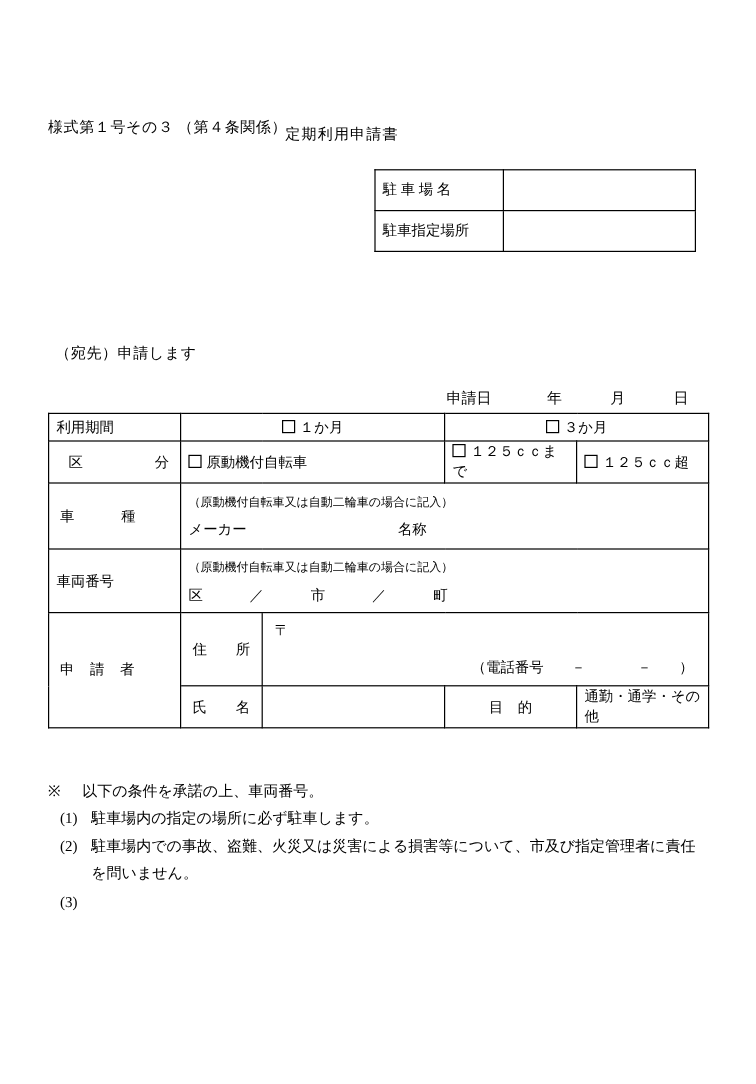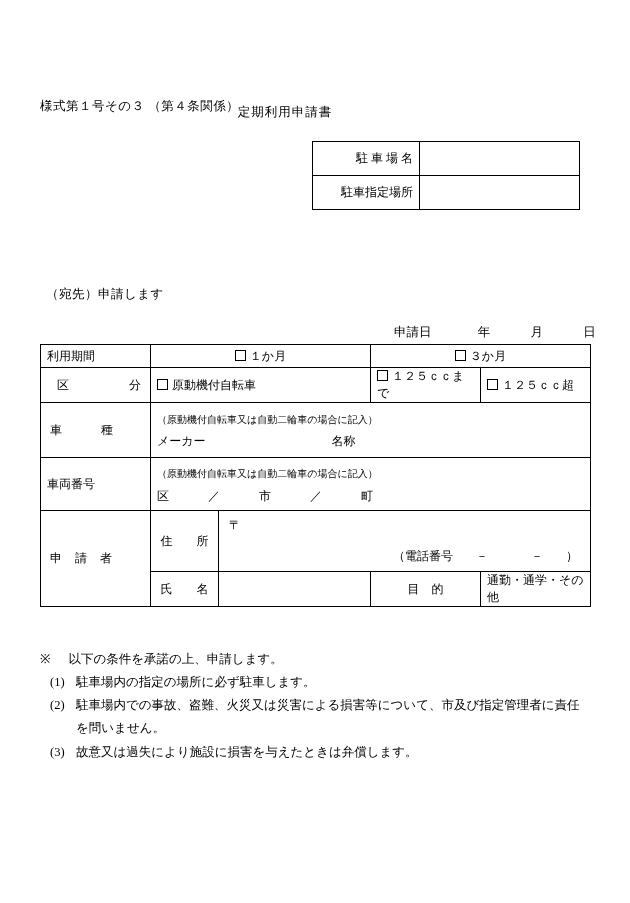--- a/index.html
+++ b/index.html
@@ -50,21 +50,21 @@
   }
   .top-table td {
     border: 1px solid #000;
     height: 33px;
     font-size: 12px;
     padding: 0 6px;
     vertical-align: middle;
   }
   .top-table td.label {
     width: 94px;
-    text-align: right;
+    text-align: left;
     white-space: nowrap;
   }
   .addressee {
     position: absolute;
     left: 46px;
     top: 286px;
     font-size: 12.5px;
     letter-spacing: 0.5px;
   }
   .appdate {
@@ -72,21 +72,20 @@
     left: 0;
     top: 324px;
     width: 630px;
     font-size: 12.5px;
   }
   .appdate .inner {
     position: absolute;
     left: 372px;
     top: 0;
     white-space: nowrap;
-    margin-left: 22px;
   }
   .appdate .gap-s { display: inline-block; width: 34px; }
   .appdate .gap-m { display: inline-block; width: 40px; }
 
   
   .main-table {
     position: absolute;
     left: 40px;
     top: 344px;
     width: 550px;
@@ -293,31 +292,30 @@
         <td class="ctr" style="height:34px;">氏　　名</td>
         <td></td>
         <td class="ctr">目　的</td>
         <td>通勤・通学・その他</td>
       </tr>
     </tbody>
   </table>
 
   <div class="conditions">
     <div class="c-head">
-      <span>※</span><span class="sp"></span><span>以下の条件を承諾の上、申請します。</span>
+      <span>※</span><span class="sp"></span><span>以下の条件を承諾の上、車両番号。</span>
     </div>
     <ol>
       <li>
         <span class="num">(1)</span>
         <span>駐車場内の指定の場所に必ず駐車します。</span>
       </li>
       <li>
         <span class="num">(2)</span>
         <span>駐車場内での事故、盗難、火災又は災害による損害等について、市及び指定管理者に責任を問いません。</span>
       </li>
       <li>
         <span class="num">(3)</span>
-        <span>故意又は過失により施設に損害を与えたときは弁償します。</span>
       </li>
     </ol>
   </div>
 
 </div>
 
 </body></html>

